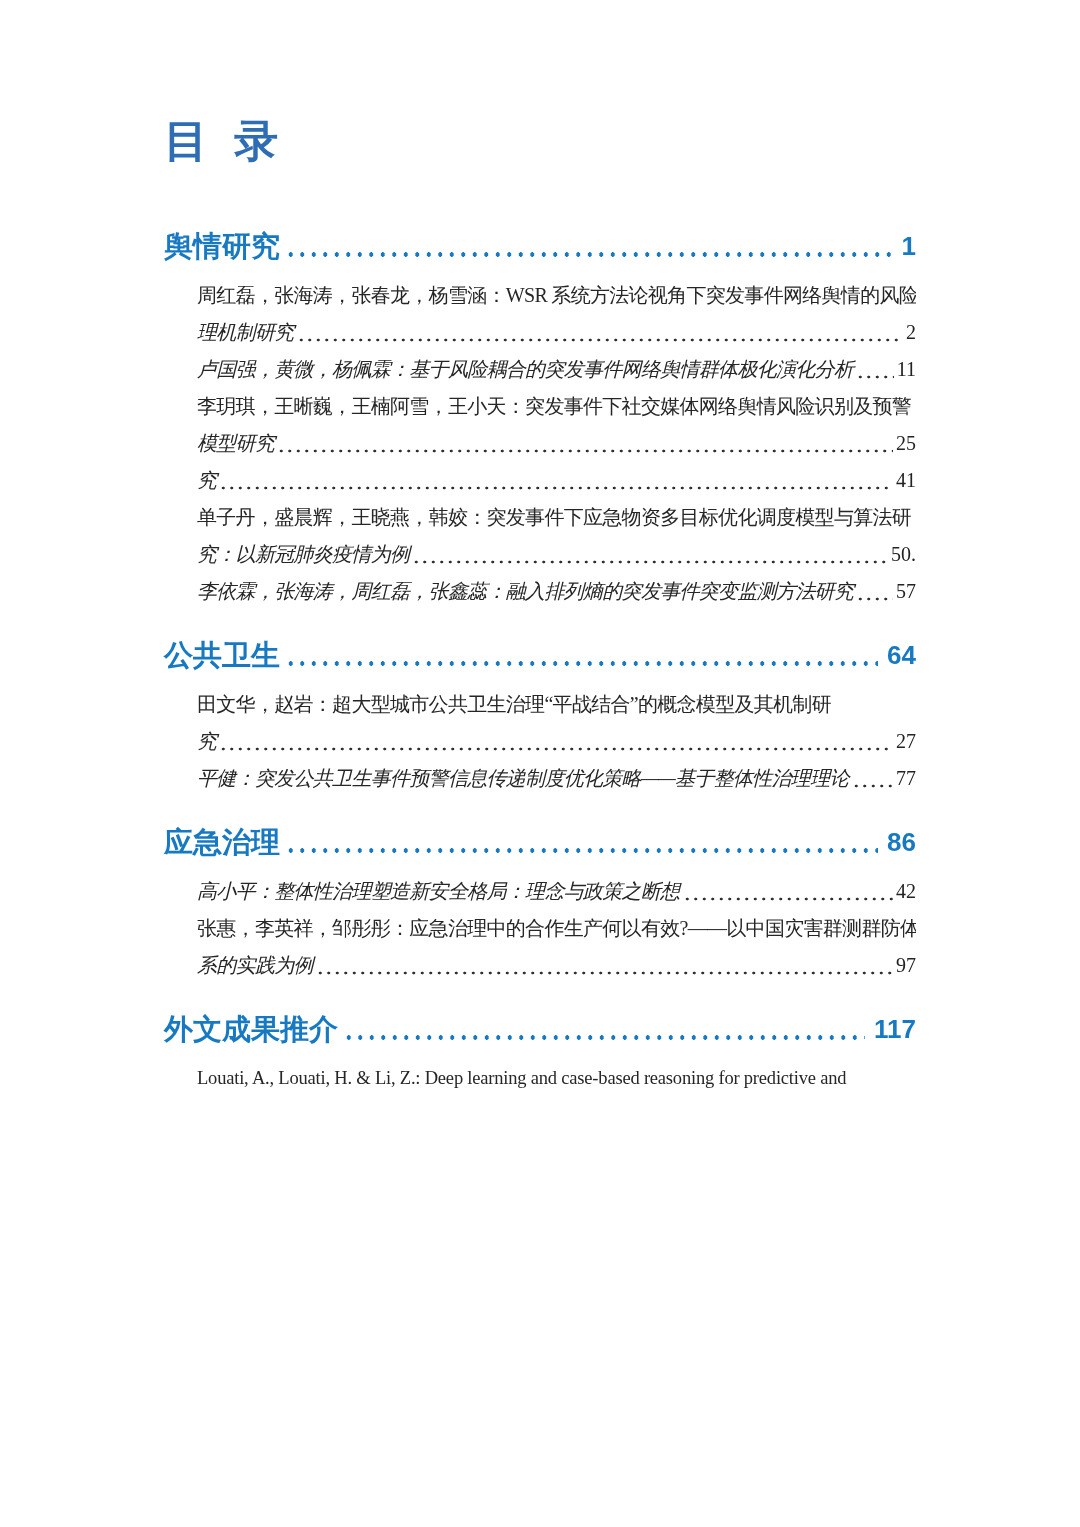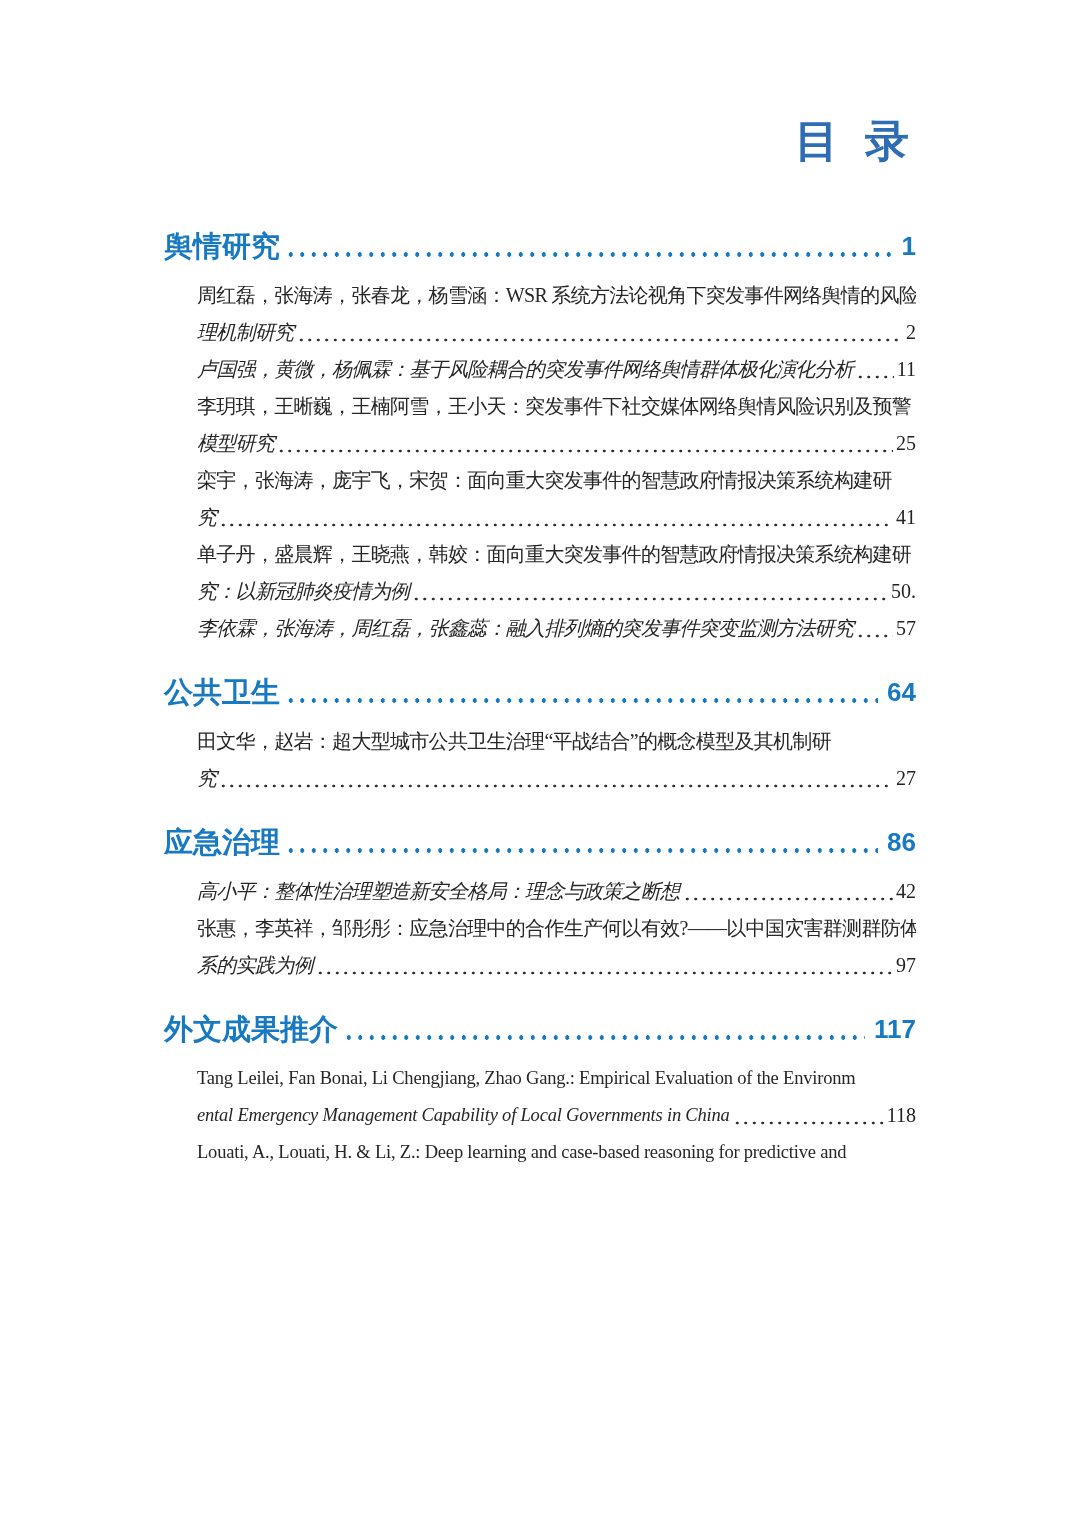--- a/index.html
+++ b/index.html
@@ -3,21 +3,21 @@
 <meta charset="utf-8">
 <style>
   html,body { margin:0; padding:0; background:#e9e9e9; }
   .page {
     width:1080px; height:1527px; margin:0 auto; background:#ffffff;
     box-sizing:border-box; padding:116px 164px 0 164px;
     font-family:"Liberation Serif", serif; color:#262626;
     overflow:hidden;
   }
   .title {
-    margin:0 0 62px 0; text-align:right;
+    margin:0 0 62px 0; text-align:left;
     font-family:"Liberation Sans", sans-serif; font-weight:bold;
     font-size:44px; line-height:50px; letter-spacing:7px; color:#2e6db4;
   }
   .toc { width:752px; }
   .row { display:flex; align-items:flex-end;justify-content:center; }
   .heading {
     margin:27px 0 13px 0;
     font-family:"Liberation Sans", sans-serif; font-weight:bold; color:#1779c2;
   }
   .toc > .heading:first-child { margin-top:0; }
@@ -74,29 +74,28 @@
       </div>
       <div class="entry">
         <div class="just-line">李玥琪，王晰巍，王楠阿雪，王小天：突发事件下社交媒体网络舆情风险识别及预警</div>
         <div class="row body-row">
           <span class="b-text">模型研究</span>
           <span class="leader lead-b"></span>
           <span class="b-page">25</span>
         </div>
       </div>
       <div class="entry">
-        <div class="just-line">栾宇，张海涛，庞宇飞，宋贺：面向重大突发事件的智慧政府情报决策系统构建研</div>
         <div class="row body-row">
           <span class="b-text">究</span>
           <span class="leader lead-b"></span>
           <span class="b-page">41</span>
         </div>
       </div>
       <div class="entry">
-        <div class="just-line">单子丹，盛晨辉，王晓燕，韩姣：面向重大突发事件的智慧政府情报决策系统构建研</div>
+        <div class="just-line">单子丹，盛晨辉，王晓燕，韩姣：突发事件下应急物资多目标优化调度模型与算法研</div>
         <div class="row body-row">
           <span class="b-text">究：以新冠肺炎疫情为例</span>
           <span class="leader lead-b"></span>
           <span class="b-page">50.</span>
         </div>
       </div>
       <div class="entry">
         <div class="row body-row">
           <span class="b-text">李依霖，张海涛，周红磊，张鑫蕊：融入排列熵的突发事件突变监测方法研究</span>
           <span class="leader lead-b"></span>
@@ -107,20 +106,27 @@
         <span class="h-text">公共卫生</span>
         <span class="leader lead-h"></span>
         <span class="h-page">64</span>
       </div>
       <div class="entry">
         <div class="just-line">田文华，赵岩：超大型城市公共卫生治理“平战结合”的概念模型及其机制研</div>
         <div class="row body-row">
           <span class="b-text">究</span>
           <span class="leader lead-b"></span>
           <span class="b-page">27</span>
+        </div>
+      </div>
+      <div class="entry">
+        <div class="row body-row">
+          <span class="b-text">平健：突发公共卫生事件预警信息传递制度优化策略——基于整体性治理理论</span>
+          <span class="leader lead-b"></span>
+          <span class="b-page">77</span>
         </div>
       </div>
       <div class="row heading">
         <span class="h-text">应急治理</span>
         <span class="leader lead-h"></span>
         <span class="h-page">86</span>
       </div>
       <div class="entry">
         <div class="row body-row">
           <span class="b-text">高小平：整体性治理塑造新安全格局：理念与政策之断想</span>
@@ -135,24 +141,16 @@
           <span class="leader lead-b"></span>
           <span class="b-page">97</span>
         </div>
       </div>
       <div class="row heading">
         <span class="h-text">外文成果推介</span>
         <span class="leader lead-h"></span>
         <span class="h-page">117</span>
       </div>
       <div class="entry en">
-        <div class="just-line">Tang Leilei, Fan Bonai, Li Chengjiang, Zhao Gang.: Empirical Evaluation of the Environm</div>
-        <div class="row body-row">
-          <span class="b-text">ental Emergency Management Capability of Local Governments in China</span>
-          <span class="leader lead-b"></span>
-          <span class="b-page">118</span>
-        </div>
-      </div>
-      <div class="entry en">
         <div class="just-line">Louati, A., Louati, H. &amp; Li, Z.: Deep learning and case-based reasoning for predictive and</div>
       </div>
     </div>
 </div>
 
 </body></html>

